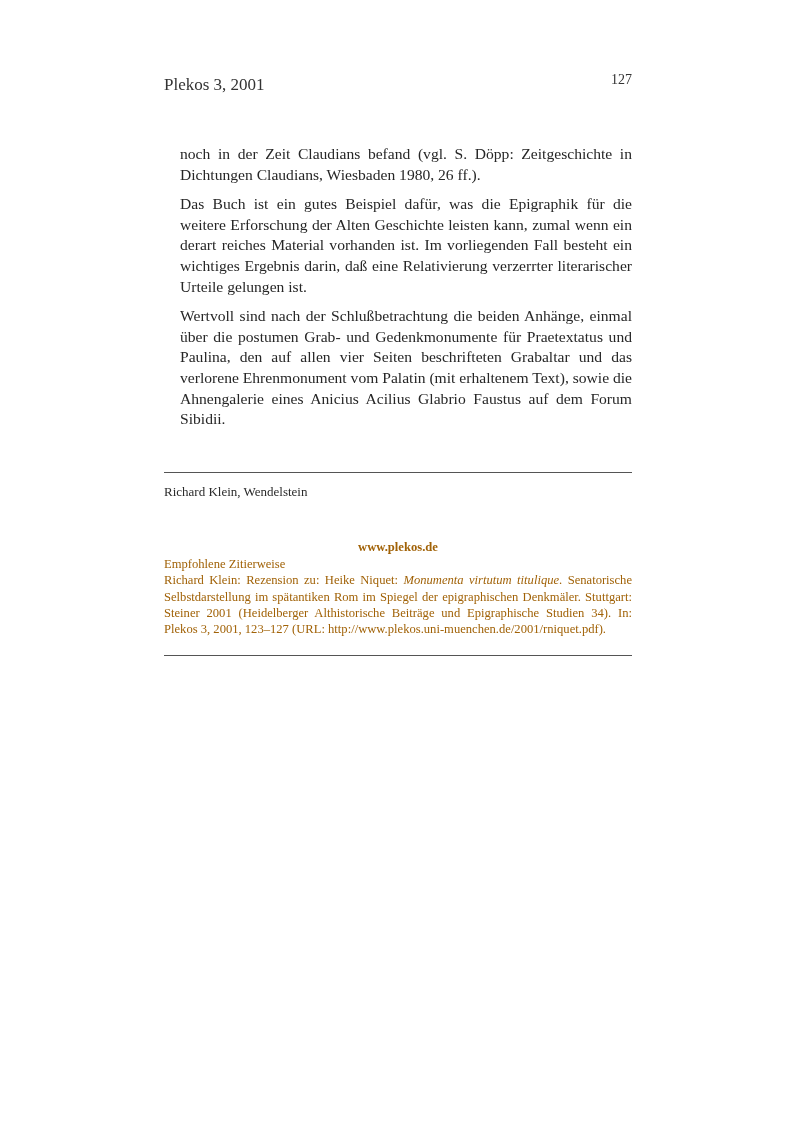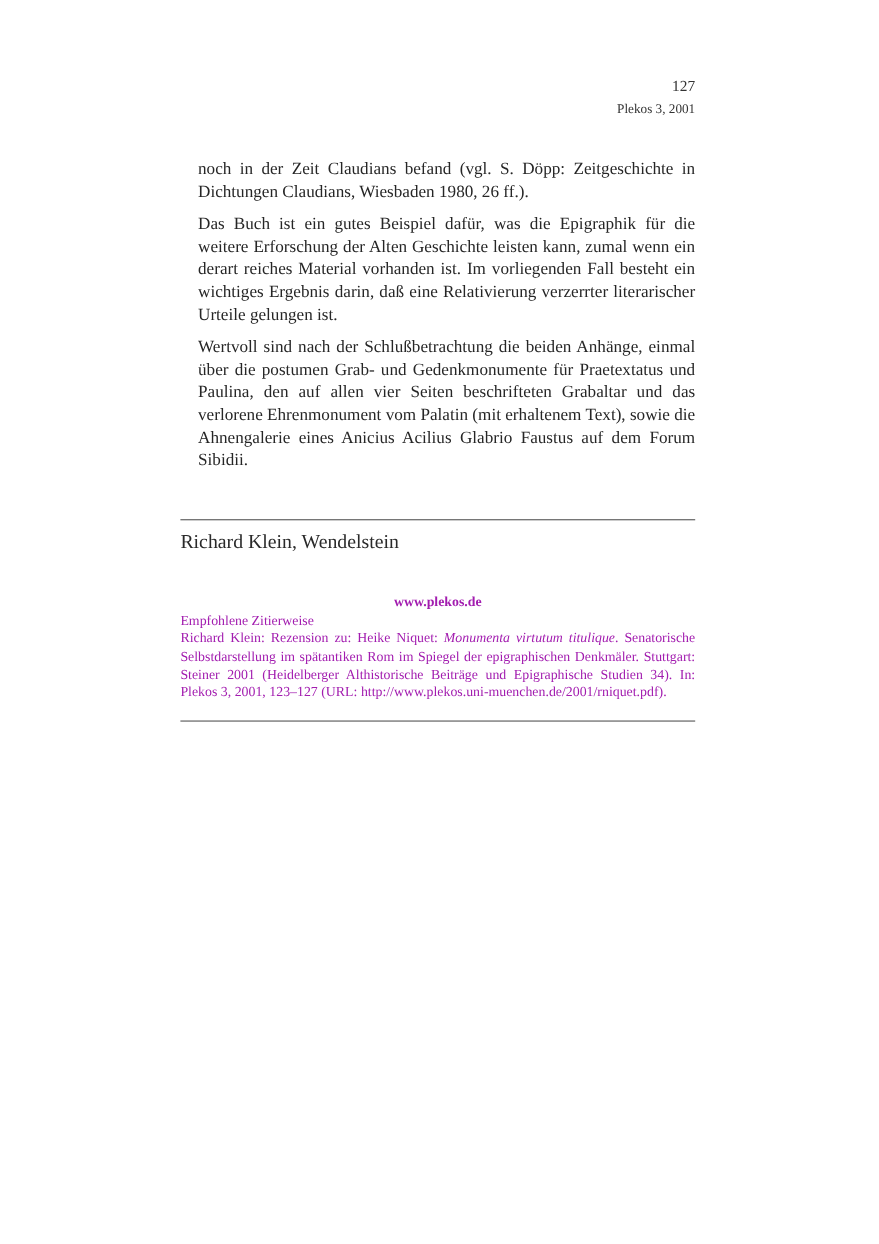--- a/index.html
+++ b/index.html
@@ -19,23 +19,23 @@
       position: absolute;
       top: 74px;
       left: 164px;
       width: 468px;
       height: 18px;
     }
     .header-journal {
       position: absolute;
       left: 0;
       width: 100%;
-      text-align: right;
-      font-size: 12px;
-      top: 18px;
+      text-align: left;
+      font-size: 17px;
+      top: 1px;
       color: #333;
     }
     .header-page {
       position: absolute;
       right: 0;
       top: -2px;
       font-size: 14px;
       color: #333;
     }
     .body-text {
@@ -59,33 +59,33 @@
       height: 0;
       border-top: 1.3px solid #555;
     }
     .rule-top { top: 472px; }
     .rule-bottom { top: 655px; }
     .author-block {
       position: absolute;
       top: 484px;
       left: 164px;
       width: 468px;
-      font-size: 18px;
+      font-size: 13px;
       line-height: 16.5px;
       color: #2a2a2a;
     }
     .author-block div { margin: 0; }
     .citation-block {
       position: absolute;
       top: 539px;
       left: 164px;
       width: 468px;
       font-size: 12.6px;
       line-height: 16.2px;
-      color: #a21caf;
+      color: #a16207;
     }
     .site-url {
       text-align: center;
       font-weight: bold;
       margin-bottom: 1px;
     }
     .cite-heading {
     }
     .cite-text {
       text-align: justify;

